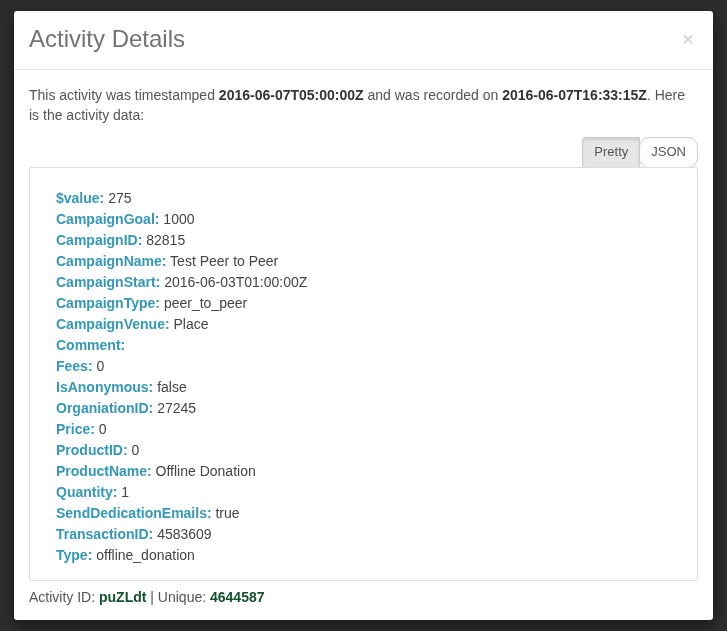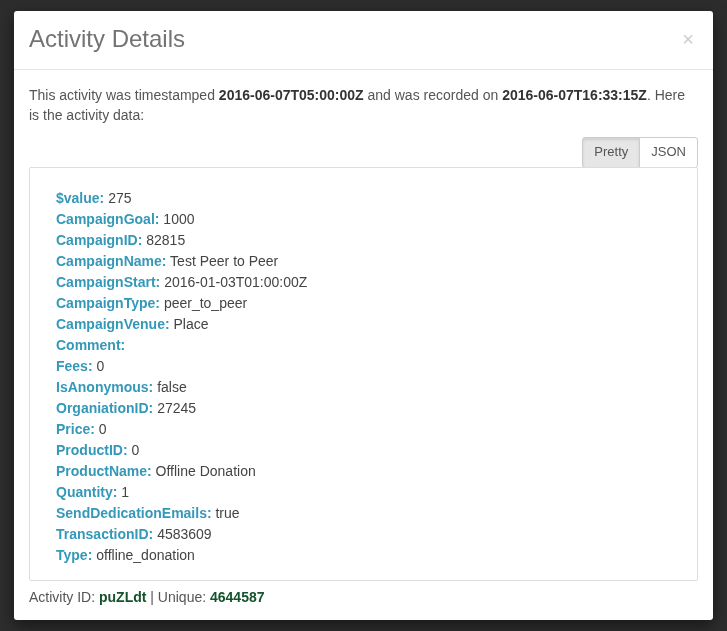--- a/index.html
+++ b/index.html
@@ -82,20 +82,21 @@
     line-height: 1.4;
   }
   .toggle-btn:first-child {
     border-top-left-radius: 3px;
     border-bottom-left-radius: 3px;
   }
   .toggle-btn:last-child {
     border-top-right-radius: 3px;
     border-bottom-right-radius: 3px;
     margin-left: -1px;
+    border-radius: 10px;
   }
   .toggle-btn.active {
     background: #e6e6e6;
     box-shadow: inset 0 2px 3px rgba(0,0,0,0.1);
   }
   .data-panel {
     border: 1px solid #ddd;
     border-radius: 2px;
     overflow-y: scroll;
     flex: 1;
@@ -154,21 +155,21 @@
         <button class="toggle-btn active">Pretty</button>
         <button class="toggle-btn">JSON</button>
       </div>
     </div>
 
     <div class="data-panel" id="data-panel">
         <div class="data-row"><span class="prop-label">$value:</span> <span class="prop-value">275</span></div>
         <div class="data-row"><span class="prop-label">CampaignGoal:</span> <span class="prop-value">1000</span></div>
         <div class="data-row"><span class="prop-label">CampaignID:</span> <span class="prop-value">82815</span></div>
         <div class="data-row"><span class="prop-label">CampaignName:</span> <span class="prop-value">Test Peer to Peer</span></div>
-        <div class="data-row"><span class="prop-label">CampaignStart:</span> <span class="prop-value">2016-01-03T01:00:00Z</span></div>
+        <div class="data-row"><span class="prop-label">CampaignStart:</span> <span class="prop-value">2016-06-03T01:00:00Z</span></div>
         <div class="data-row"><span class="prop-label">CampaignType:</span> <span class="prop-value">peer_to_peer</span></div>
         <div class="data-row"><span class="prop-label">CampaignVenue:</span> <span class="prop-value">Place</span></div>
         <div class="data-row"><span class="prop-label">Comment:</span> <span class="prop-value"></span></div>
         <div class="data-row"><span class="prop-label">Fees:</span> <span class="prop-value">0</span></div>
         <div class="data-row"><span class="prop-label">IsAnonymous:</span> <span class="prop-value">false</span></div>
         <div class="data-row"><span class="prop-label">OrganiationID:</span> <span class="prop-value">27245</span></div>
         <div class="data-row"><span class="prop-label">Price:</span> <span class="prop-value">0</span></div>
         <div class="data-row"><span class="prop-label">ProductID:</span> <span class="prop-value">0</span></div>
         <div class="data-row"><span class="prop-label">ProductName:</span> <span class="prop-value">Offline Donation</span></div>
         <div class="data-row"><span class="prop-label">Quantity:</span> <span class="prop-value">1</span></div>

